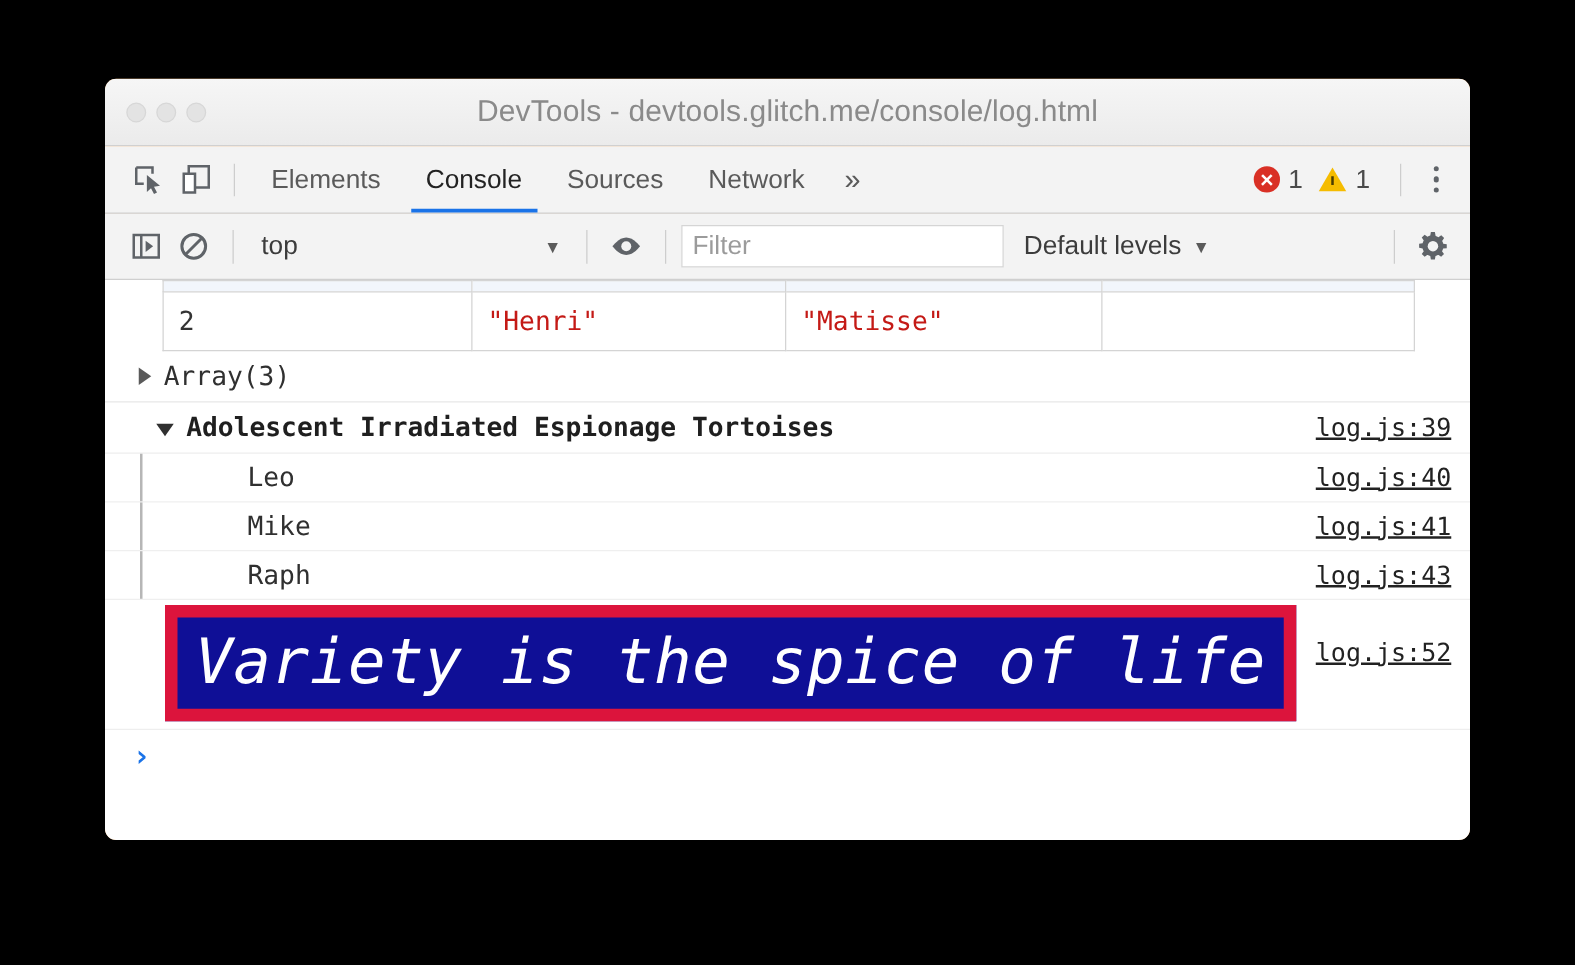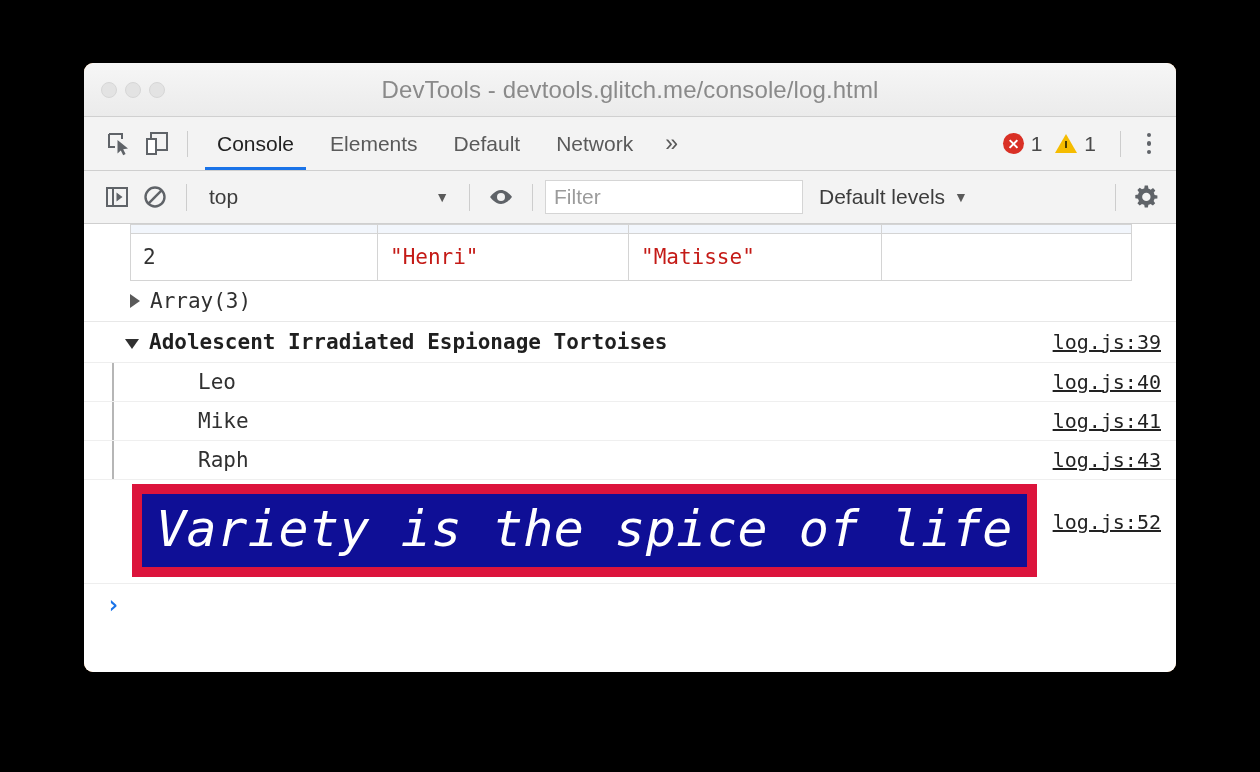--- a/index.html
+++ b/index.html
@@ -280,21 +280,21 @@
   }
   .tbl-c0 { width: 246px; }
   .tbl-c1 { width: 250px; }
   .tbl-c2 { width: 252px; }
   .tbl-c3 { width: 249px; }
 
   .array-row {
     display: flex;
     align-items: center;
     height: 40px;
-    padding-left: 46px;
+    padding-left: 27px;
     border-bottom: 1px solid #e8e8e8;
     font-size: 21px;
     color: #303030;
   }
   .tri {
     width: 0; height: 0;
     border-top: 7px solid transparent;
     border-bottom: 7px solid transparent;
     border-left: 10px solid #5a5a5a;
     margin-right: 10px;
@@ -420,23 +420,23 @@
     </div>
     <div class="icon-btn">
       <svg width="26" height="26" viewBox="0 0 26 26">
         <rect x="7" y="2" width="16" height="17" fill="none" stroke="#5f6368" stroke-width="2"></rect>
         <rect x="3" y="8" width="9" height="15" fill="#ffffff" stroke="#5f6368" stroke-width="2"></rect>
       </svg>
     </div>
     <div class="tabbar-sep"></div>
 
     <div class="tabs">
+      <div class="tab">Elements</div>
       <div class="tab active">Console</div>
-      <div class="tab">Elements</div>
-      <div class="tab">Default</div>
+      <div class="tab">Sources</div>
       <div class="tab">Network</div>
       <div class="tab more">»</div>
     </div>
 
     <div class="tabbar-right">
       <div class="badge">
         <span class="err-dot"></span>
         <span>1</span>
       </div>
       <div class="badge">

